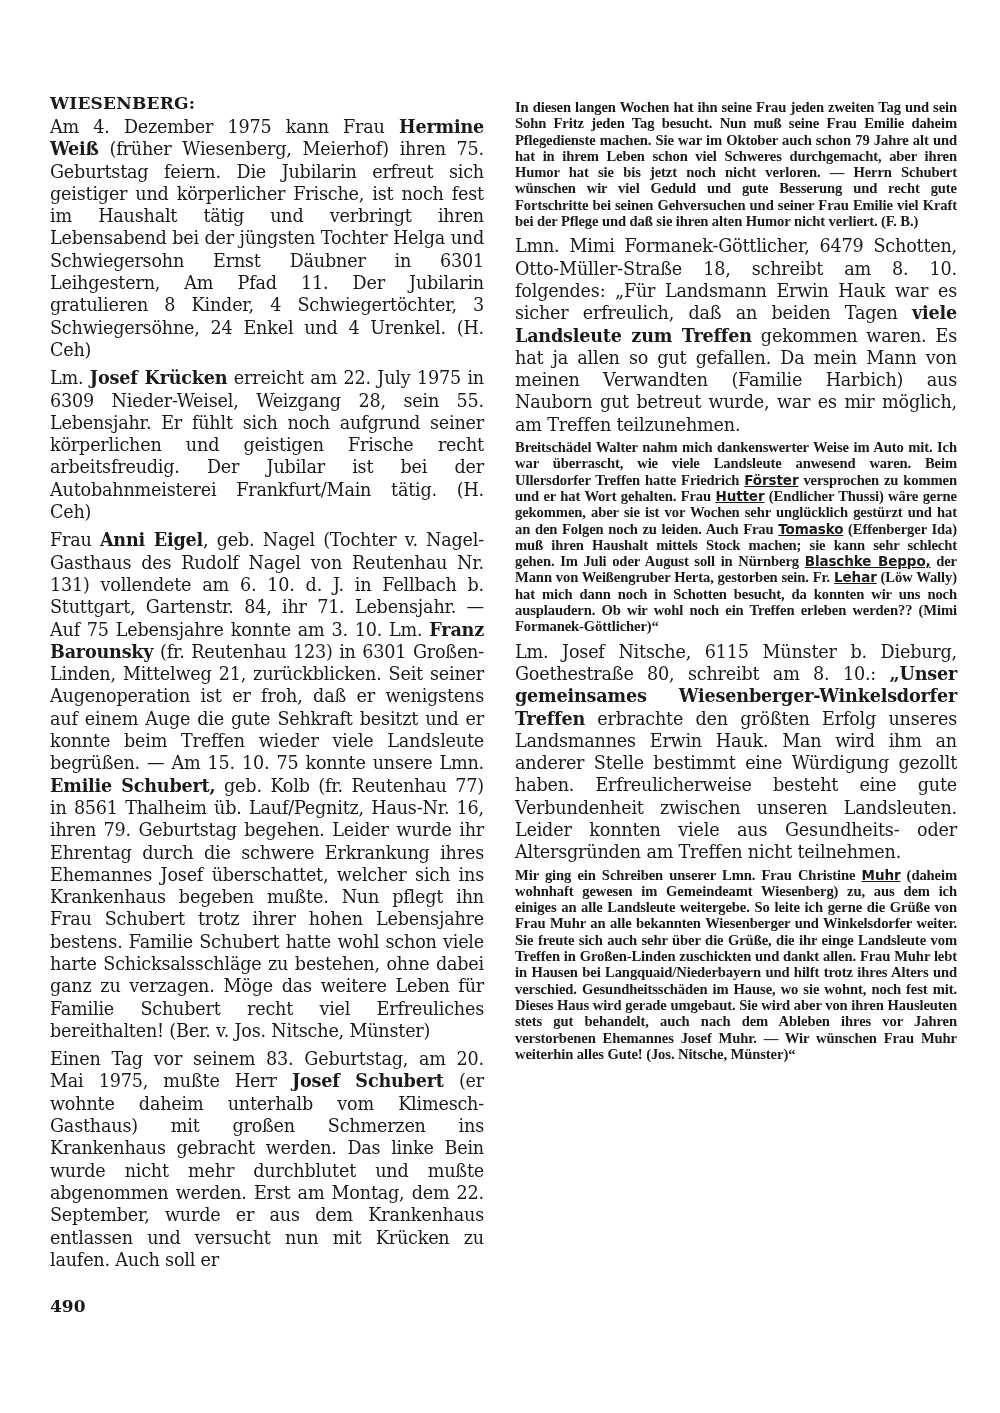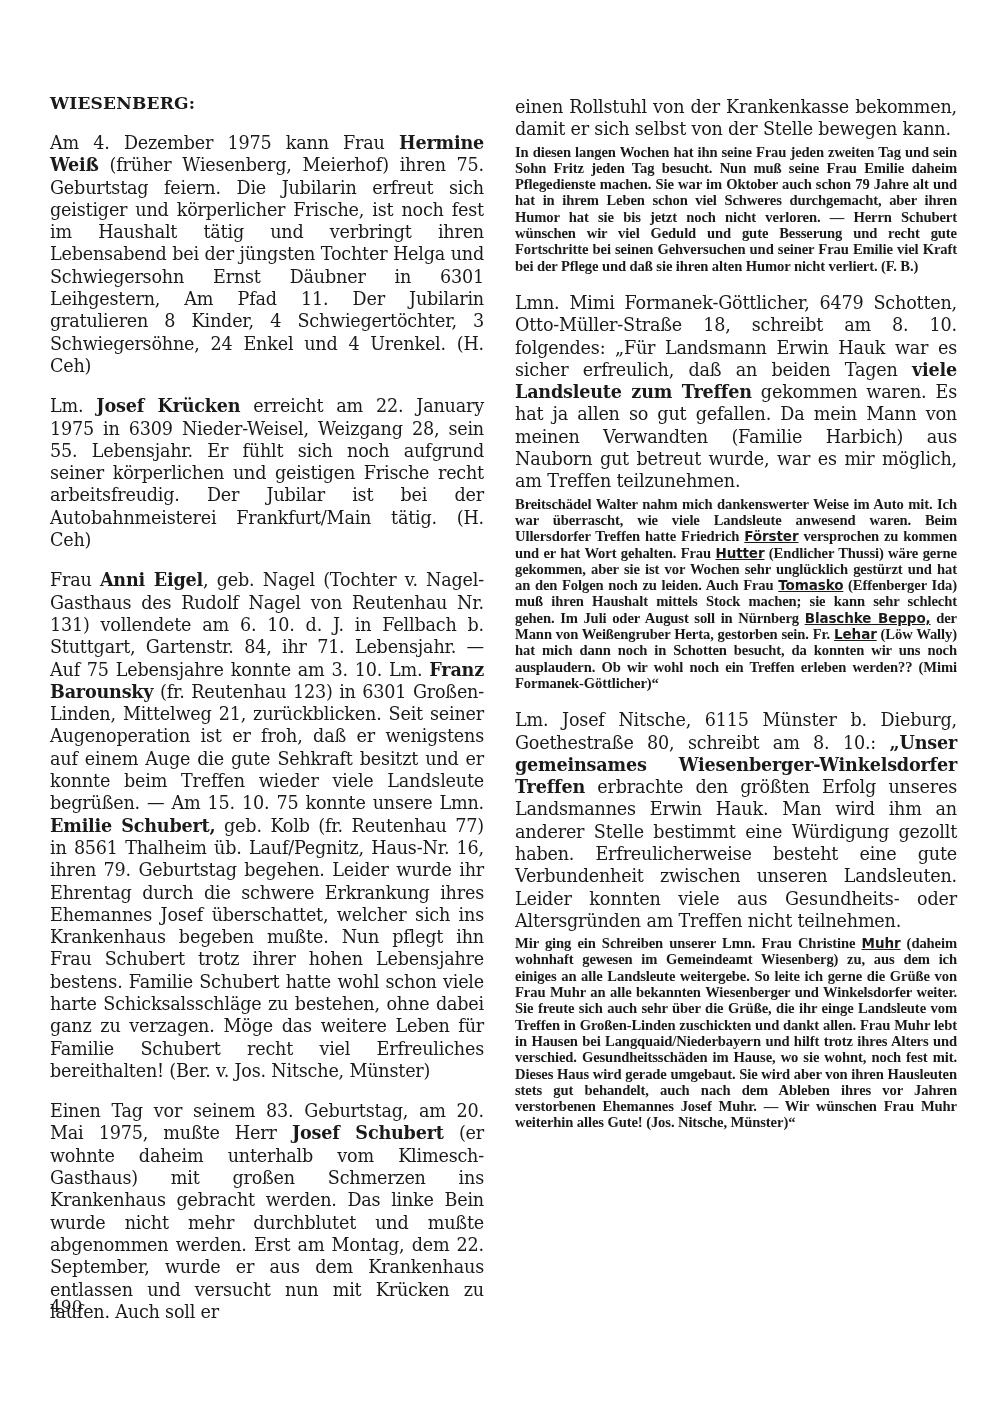--- a/index.html
+++ b/index.html
@@ -5,39 +5,38 @@
   html, body { margin: 0; padding: 0; background: #ffffff; }
   body { width: 1000px; height: 1413px; position: relative; overflow: hidden; color: #1a1a1a; }
   .col { position: absolute; top: 92px; text-align: justify; hyphens: none; }
   .col-left { left: 50px; width: 434px; }
   .col-right { left: 515px; width: 442px; top: 96px; }
   .serif { font-family: "DejaVu Serif", "Liberation Serif", serif; }
   .big { font-size: 17.6px; line-height: 22.3px; letter-spacing: -0.2px; }
   .small { font-family: "Liberation Serif", "DejaVu Serif", serif; font-size: 14.6px; line-height: 16.3px; letter-spacing: -0.1px; font-weight: 600; }
   .small b.sans { font-family: "DejaVu Sans", "Liberation Sans", sans-serif; font-weight: bold; font-size: 13.5px; text-decoration: underline; }
   p { margin: 0; }
-  .gap { margin-top: 18px; }
+  .gap { margin-top: 6px; }
   .gap-sm { margin-top: 3px; }
-  .heading { font-family: "DejaVu Serif", serif; font-weight: bold; font-size: 17px; line-height: 22px; margin-bottom: 18px; letter-spacing: 0.2px; }
-  .page-number { position: absolute; left: 50px; top: 1296px; font-family: "DejaVu Serif", serif; font-weight: normal; font-size: 17px; }
+  .heading { font-family: "DejaVu Serif", serif; font-weight: bold; font-size: 17px; line-height: 22px; margin-bottom: 2px; letter-spacing: 0.2px; }
+  .page-number { position: absolute; left: 50px; top: 1296px; font-family: "DejaVu Serif", serif; font-weight: bold; font-size: 17px; }
   b { font-weight: bold; }
 </style>
 </head>
 <body>
 
 <div class="col col-left serif big">
   <div class="heading">WIESENBERG:</div>
   <p><span>Am 4. Dezember 1975 kann Frau </span><b>Hermine Weiß</b><span> (früher Wiesenberg, Meierhof) ihren 75. Geburtstag feiern. Die Jubilarin erfreut sich geistiger und körperlicher Frische, ist noch fest im Haushalt tätig und verbringt ihren Lebensabend bei der jüngsten Tochter Helga und Schwiegersohn Ernst Däubner in 6301 Leihgestern, Am Pfad 11. Der Jubilarin gratulieren 8 Kinder, 4 Schwiegertöchter, 3 Schwiegersöhne, 24 Enkel und 4 Urenkel. (H. Ceh)</span></p>
-  <p class="gap"><span>Lm. </span><b>Josef Krücken</b><span> erreicht am 22. January 1975 in 6309 Nieder-Weisel, Weizgang 28, sein 55. Lebensjahr. Er fühlt sich noch aufgrund seiner körperlichen und geistigen Frische recht arbeitsfreudig. Der Jubilar ist bei der Autobahnmeisterei Frankfurt/Main tätig. (H. Ceh)</span></p>
+  <p class="gap"><span>Lm. </span><b>Josef Krücken</b><span> erreicht am 22. July 1975 in 6309 Nieder-Weisel, Weizgang 28, sein 55. Lebensjahr. Er fühlt sich noch aufgrund seiner körperlichen und geistigen Frische recht arbeitsfreudig. Der Jubilar ist bei der Autobahnmeisterei Frankfurt/Main tätig. (H. Ceh)</span></p>
   <p class="gap"><span>Frau </span><b>Anni Eigel</b><span>, geb. Nagel (Tochter v. Nagel-Gasthaus des Rudolf Nagel von Reutenhau Nr. 131) vollendete am 6. 10. d. J. in Fellbach b. Stuttgart, Gartenstr. 84, ihr 71. Lebensjahr. — Auf 75 Lebensjahre konnte am 3. 10. Lm. </span><b>Franz Barounsky</b><span> (fr. Reutenhau 123) in 6301 Großen-Linden, Mittelweg 21, zurückblicken. Seit seiner Augenoperation ist er froh, daß er wenigstens auf einem Auge die gute Sehkraft besitzt und er konnte beim Treffen wieder viele Landsleute begrüßen. — Am 15. 10. 75 konnte unsere Lmn. </span><b>Emilie Schubert,</b><span> geb. Kolb (fr. Reutenhau 77) in 8561 Thalheim üb. Lauf/Pegnitz, Haus-Nr. 16, ihren 79. Geburtstag begehen. Leider wurde ihr Ehrentag durch die schwere Erkrankung ihres Ehemannes Josef überschattet, welcher sich ins Krankenhaus begeben mußte. Nun pflegt ihn Frau Schubert trotz ihrer hohen Lebensjahre bestens. Familie Schubert hatte wohl schon viele harte Schicksalsschläge zu bestehen, ohne dabei ganz zu verzagen. Möge das weitere Leben für Familie Schubert recht viel Erfreuliches bereithalten! (Ber. v. Jos. Nitsche, Münster)</span></p>
   <p class="gap"><span>Einen Tag vor seinem 83. Geburtstag, am 20. Mai 1975, mußte Herr </span><b>Josef Schubert</b><span> (er wohnte daheim unterhalb vom Klimesch-Gasthaus) mit großen Schmerzen ins Krankenhaus gebracht werden. Das linke Bein wurde nicht mehr durchblutet und mußte abgenommen werden. Erst am Montag, dem 22. September, wurde er aus dem Krankenhaus entlassen und versucht nun mit Krücken zu laufen. Auch soll er</span></p>
 </div>
 
 <div class="col col-right">
-  <p class="serif big">einen Rollstuhl von der Krankenkasse bekommen, damit er sich selbst von der Stelle bewegen kann.</p>
   <p class="small gap-sm">In diesen langen Wochen hat ihn seine Frau jeden zweiten Tag und sein Sohn Fritz jeden Tag besucht. Nun muß seine Frau Emilie daheim Pflegedienste machen. Sie war im Oktober auch schon 79 Jahre alt und hat in ihrem Leben schon viel Schweres durchgemacht, aber ihren Humor hat sie bis jetzt noch nicht verloren. — Herrn Schubert wünschen wir viel Geduld und gute Besserung und recht gute Fortschritte bei seinen Gehversuchen und seiner Frau Emilie viel Kraft bei der Pflege und daß sie ihren alten Humor nicht verliert. (F. B.)</p>
   <p class="serif big gap"><span>Lmn. Mimi Formanek-Göttlicher, 6479 Schotten, Otto-Müller-Straße 18, schreibt am 8. 10. folgendes: „Für Landsmann Erwin Hauk war es sicher erfreulich, daß an beiden Tagen </span><b>viele Landsleute zum Treffen</b><span> gekommen waren. Es hat ja allen so gut gefallen. Da mein Mann von meinen Verwandten (Familie Harbich) aus Nauborn gut betreut wurde, war es mir möglich, am Treffen teilzunehmen.</span></p>
   <p class="small gap-sm"><span>Breitschädel Walter nahm mich dankenswerter Weise im Auto mit. Ich war überrascht, wie viele Landsleute anwesend waren. Beim Ullersdorfer Treffen hatte Friedrich </span><b class="sans">Förster</b><span> versprochen zu kommen und er hat Wort gehalten. Frau </span><b class="sans">Hutter</b><span> (Endlicher Thussi) wäre gerne gekommen, aber sie ist vor Wochen sehr unglücklich gestürzt und hat an den Folgen noch zu leiden. Auch Frau </span><b class="sans">Tomasko</b><span> (Effenberger Ida) muß ihren Haushalt mittels Stock machen; sie kann sehr schlecht gehen. Im Juli oder August soll in Nürnberg </span><b class="sans">Blaschke Beppo,</b><span> der Mann von Weißengruber Herta, gestorben sein. Fr. </span><b class="sans">Lehar</b><span> (Löw Wally) hat mich dann noch in Schotten besucht, da konnten wir uns noch ausplaudern. Ob wir wohl noch ein Treffen erleben werden?? (Mimi Formanek-Göttlicher)“</span></p>
   <p class="serif big gap"><span>Lm. Josef Nitsche, 6115 Münster b. Dieburg, Goethestraße 80, schreibt am 8. 10.: </span><b>„Unser gemeinsames Wiesenberger-Winkelsdorfer Treffen</b><span> erbrachte den größten Erfolg unseres Landsmannes Erwin Hauk. Man wird ihm an anderer Stelle bestimmt eine Würdigung gezollt haben. Erfreulicherweise besteht eine gute Verbundenheit zwischen unseren Landsleuten. Leider konnten viele aus Gesundheits- oder Altersgründen am Treffen nicht teilnehmen.</span></p>
   <p class="small gap-sm"><span>Mir ging ein Schreiben unserer Lmn. Frau Christine </span><b class="sans">Muhr</b><span> (daheim wohnhaft gewesen im Gemeindeamt Wiesenberg) zu, aus dem ich einiges an alle Landsleute weitergebe. So leite ich gerne die Grüße von Frau Muhr an alle bekannten Wiesenberger und Winkelsdorfer weiter. Sie freute sich auch sehr über die Grüße, die ihr einge Landsleute vom Treffen in Großen-Linden zuschickten und dankt allen. Frau Muhr lebt in Hausen bei Langquaid/Niederbayern und hilft trotz ihres Alters und verschied. Gesundheitsschäden im Hause, wo sie wohnt, noch fest mit. Dieses Haus wird gerade umgebaut. Sie wird aber von ihren Hausleuten stets gut behandelt, auch nach dem Ableben ihres vor Jahren verstorbenen Ehemannes Josef Muhr. — Wir wünschen Frau Muhr weiterhin alles Gute! (Jos. Nitsche, Münster)“</span></p>
 </div>
 
 <div class="page-number">490</div>
 
 </body></html>

